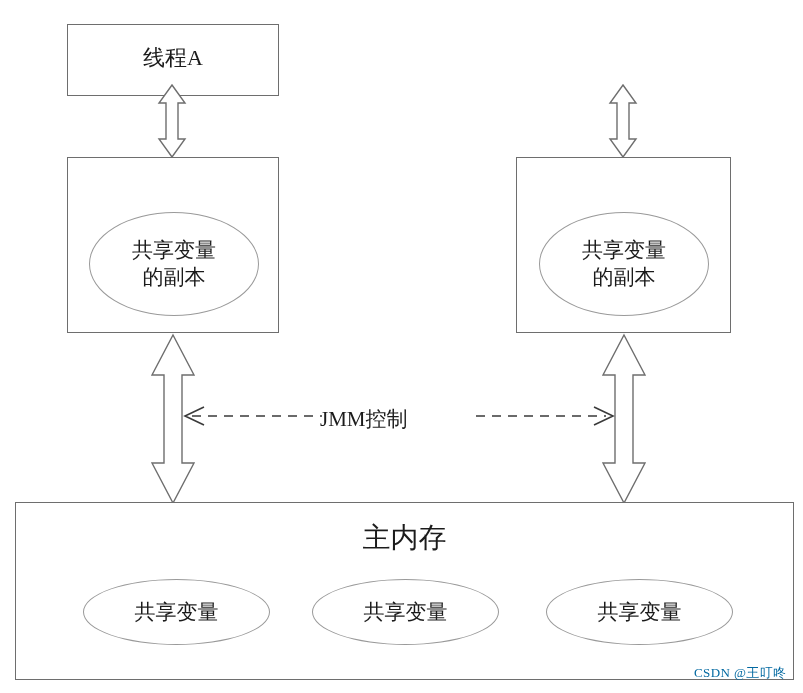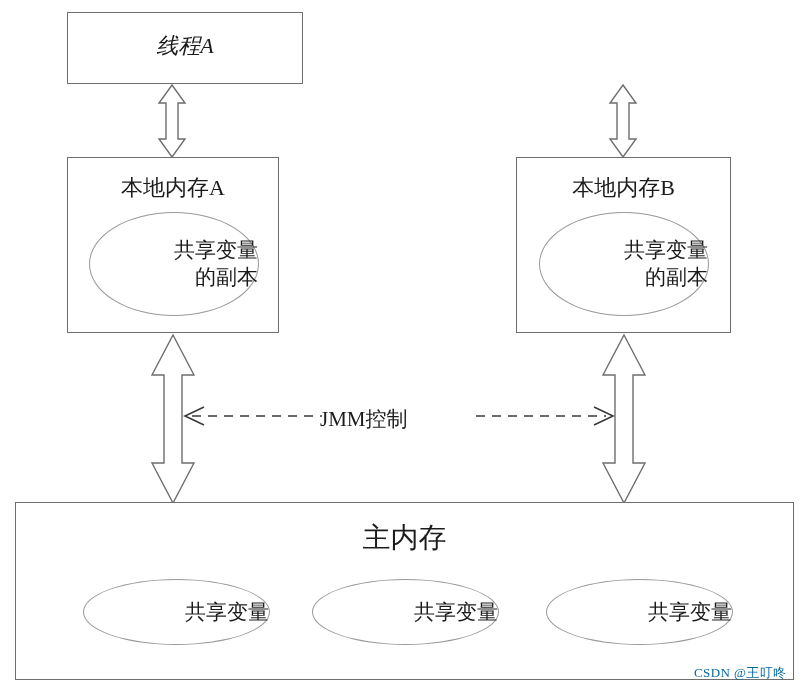--- a/index.html
+++ b/index.html
@@ -45,21 +45,21 @@
     font-size: 28px;
   }
   .ellipse {
     position: absolute;
     box-sizing: border-box;
     border: 1.3px solid #9a9a9a;
     border-radius: 50%;
     background: transparent;
     display: flex;
     flex-direction: column;
-    align-items: flex-end;
+    align-items: center;
     justify-content: center;
   }
   .ellipse span {
     display: block;
     text-align: center;
     color: #1b1b1b;
     font-size: 21px;
     line-height: 1.28;
     white-space: nowrap;
   }
@@ -81,43 +81,41 @@
     font-family: Liberation Serif, serif;
     letter-spacing: 0.4px;
     white-space: nowrap;
   }
 </style>
 </head>
 <body>
 
 <div id="canvas">
 
-  <div class="box thread-box" style="left:67px; top:12px; width:236px; height:72px;font-style:italic;">
+  <div class="box thread-box" style="left:67px; top:24px; width:212px; height:72px;">
     <div class="box-label">线程A</div>
   </div>
 
 
   <svg class="arrow-svg" style="left:157px; top:84px;" width="30" height="74" viewBox="0 0 30 74">
     <polygon points="15,1 28,19 21,19 21,55 28,55 15,73 2,55 9,55 9,19 2,19" fill="#ffffff" stroke="#6e6e6e" stroke-width="1.4" stroke-linejoin="miter"></polygon>
   </svg>
 
   <svg class="arrow-svg" style="left:608px; top:84px;" width="30" height="74" viewBox="0 0 30 74">
     <polygon points="15,1 28,19 21,19 21,55 28,55 15,73 2,55 9,55 9,19 2,19" fill="#ffffff" stroke="#6e6e6e" stroke-width="1.4" stroke-linejoin="miter"></polygon>
   </svg>
 
   <div class="box local-box" style="left:67px; top:157px; width:212px; height:176px;">
-    <div class="box-label">本地内存A</div>
     <div class="ellipse" style="left:21px; top:54px; width:170px; height:104px;">
       <span>共享变量</span>
       <span>的副本</span>
     </div>
   </div>
 
   <div class="box local-box" style="left:516px; top:157px; width:215px; height:176px;">
-    <div class="box-label">本地内存B</div>
     <div class="ellipse" style="left:22px; top:54px; width:170px; height:104px;">
       <span>共享变量</span>
       <span>的副本</span>
     </div>
   </div>
 
   <svg class="arrow-svg" style="left:150px; top:334px;" width="46" height="170" viewBox="0 0 46 170">
     <polygon points="23,1 44,41 32,41 32,129 44,129 23,169 2,129 14,129 14,41 2,41" fill="#ffffff" stroke="#6e6e6e" stroke-width="1.4" stroke-linejoin="miter"></polygon>
   </svg>
 

